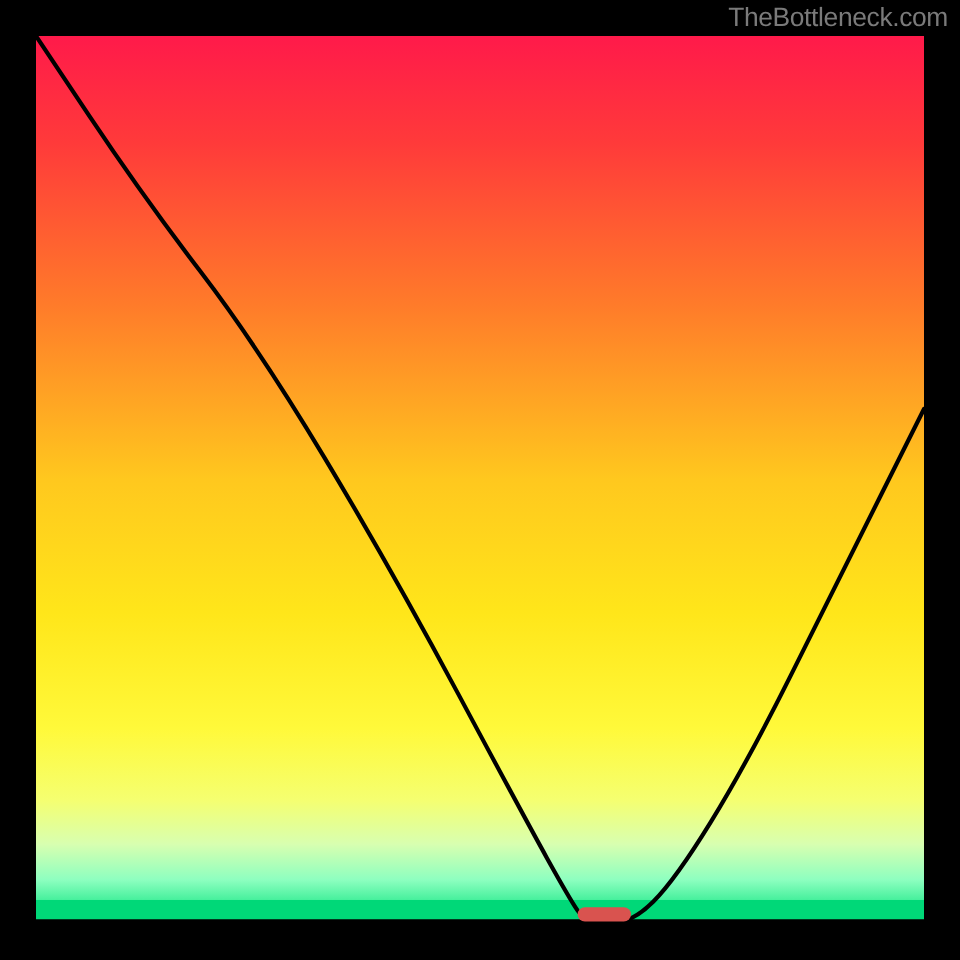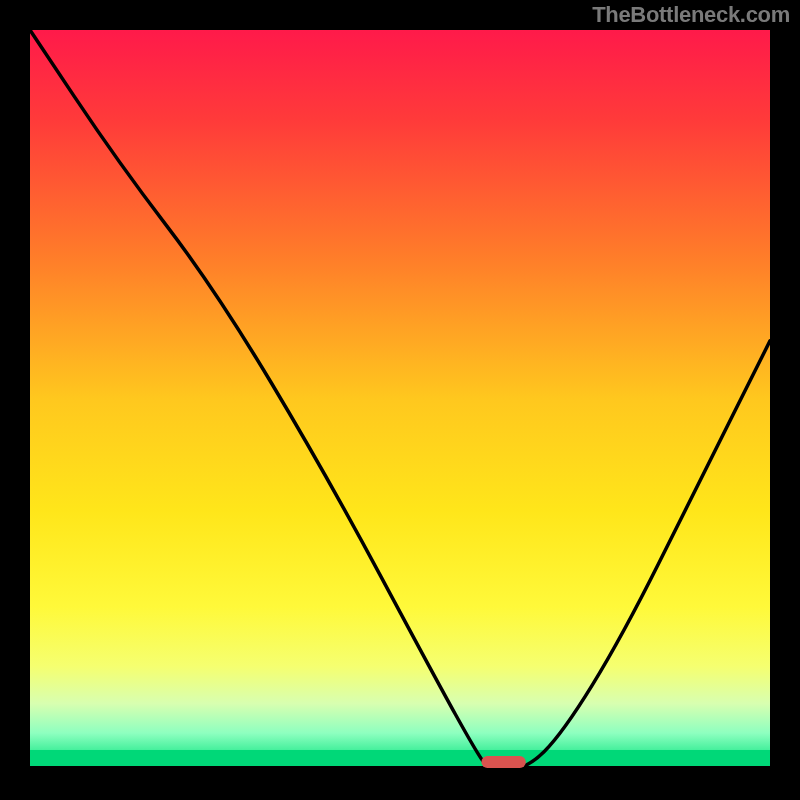--- a/index.html
+++ b/index.html
@@ -14,21 +14,21 @@
     position: relative;
     width: 800px;
     height: 800px;
   }
   .watermark {
     position: absolute;
     top: 2px;
     right: 10px;
     font-family: Arial, Helvetica, sans-serif;
     font-size: 22px;
-    font-weight: 700;
+    font-weight: 400;
     color: #7a7a7a;
     z-index: 10;
     letter-spacing: -0.3px;
   }
   .plot-area {
     position: absolute;
     left: 30px;
     top: 30px;
     width: 740px;
     height: 740px;

